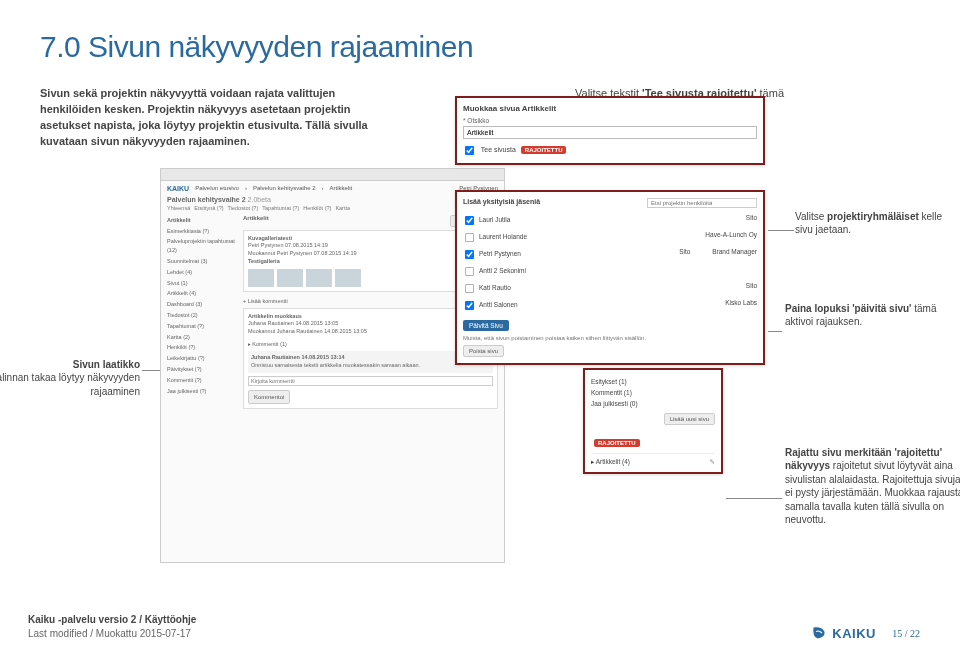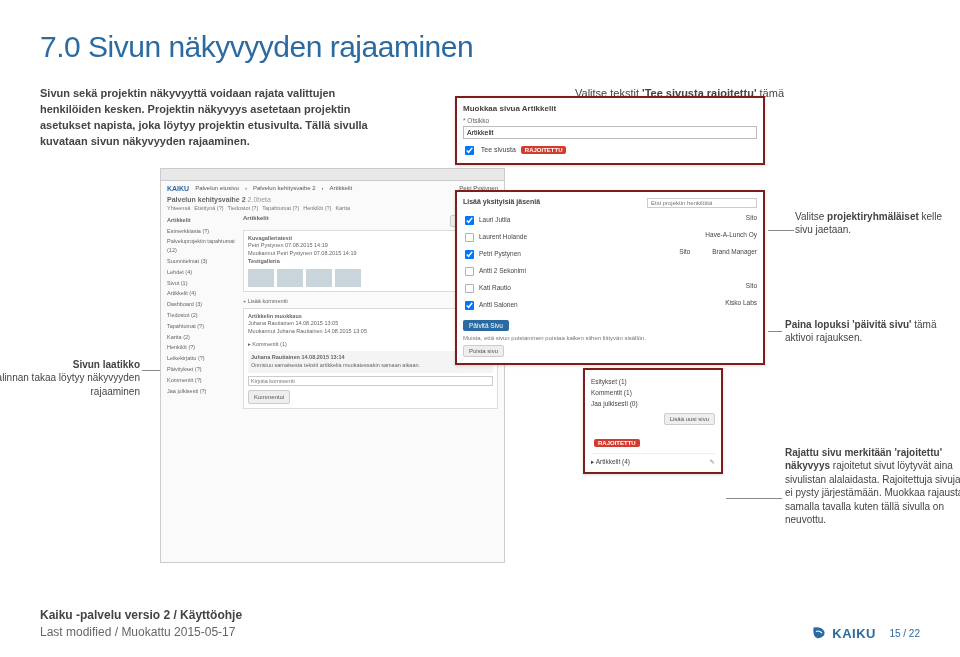--- a/index.html
+++ b/index.html
@@ -146,39 +146,40 @@
   .ann {
     position: absolute;
     font-size: 10px;
     line-height: 1.35;
     color: #444;
     width: 170px;
   }
   .ann b, .ann strong { font-weight: bold; }
   .ann-left { text-align: right; left: -60px; top: 200px; width:160px;}
   .ann-members { left: 755px; top: 52px; width:150px; }
-  .ann-paivita { left: 745px; top: 160px; width:155px; }
+  .ann-paivita { left: 745px; top: 144px; width:155px; }
   .ann-rajattu { left: 745px; top: 288px; width: 180px; }
 
   
   .footer {
     position: absolute;
-    left: 40px;
+    left: 28px;
     bottom: 16px;
-    font-size: 12px;
+    font-size: 10px;
     color: #666;
     line-height: 1.4;
   }
   .footer .prod { font-weight: bold; color:#444; }
   .footer-right {
     position: absolute;
     right: 40px;
     bottom: 18px;
     font-size: 10px;
     color: #2b6aa0;
+    font-family: Liberation Serif, serif;
   }
   .kaiku-logo {
     position: absolute;
     right: 84px;
     bottom: 15px;
     display: flex;
     align-items: center;
     gap: 4px;
     color: #2b6aa0;
     font-weight: bold;
@@ -365,21 +366,21 @@
       <b>Paina lopuksi 'päivitä sivu'</b><span> tämä aktivoi rajauksen.</span>
     </div>
     <div class="ann ann-rajattu">
       <b>Rajattu sivu merkitään 'rajoitettu' näkyvyys</b><span> rajoitetut sivut löytyvät aina sivulistan alalaidasta. Rajoitettuja sivuja ei pysty järjestämään. Muokkaa rajausta samalla tavalla kuten tällä sivulla on neuvottu.</span>
     </div>
 
   </div>
 
   <div class="footer">
     <span class="prod">Kaiku -palvelu versio 2 / Käyttöohje</span><br>
-    <span>Last modified / Muokattu 2015-05-17</span>
+    <span>Last modified / Muokattu 2015-07-17</span>
   </div>
   <div class="kaiku-logo">
     <svg viewBox="0 0 24 24">
         <path fill="#2b6aa0" d="M4 4 Q16 2 20 10 Q22 18 10 20 Q2 18 4 4 Z M8 10 Q12 8 16 12" stroke="#fff" stroke-width="1.5"></path>
       </svg>
     <span>KAIKU</span>
   </div>
   <div class="footer-right">15 / 22</div>
 </div>
 

